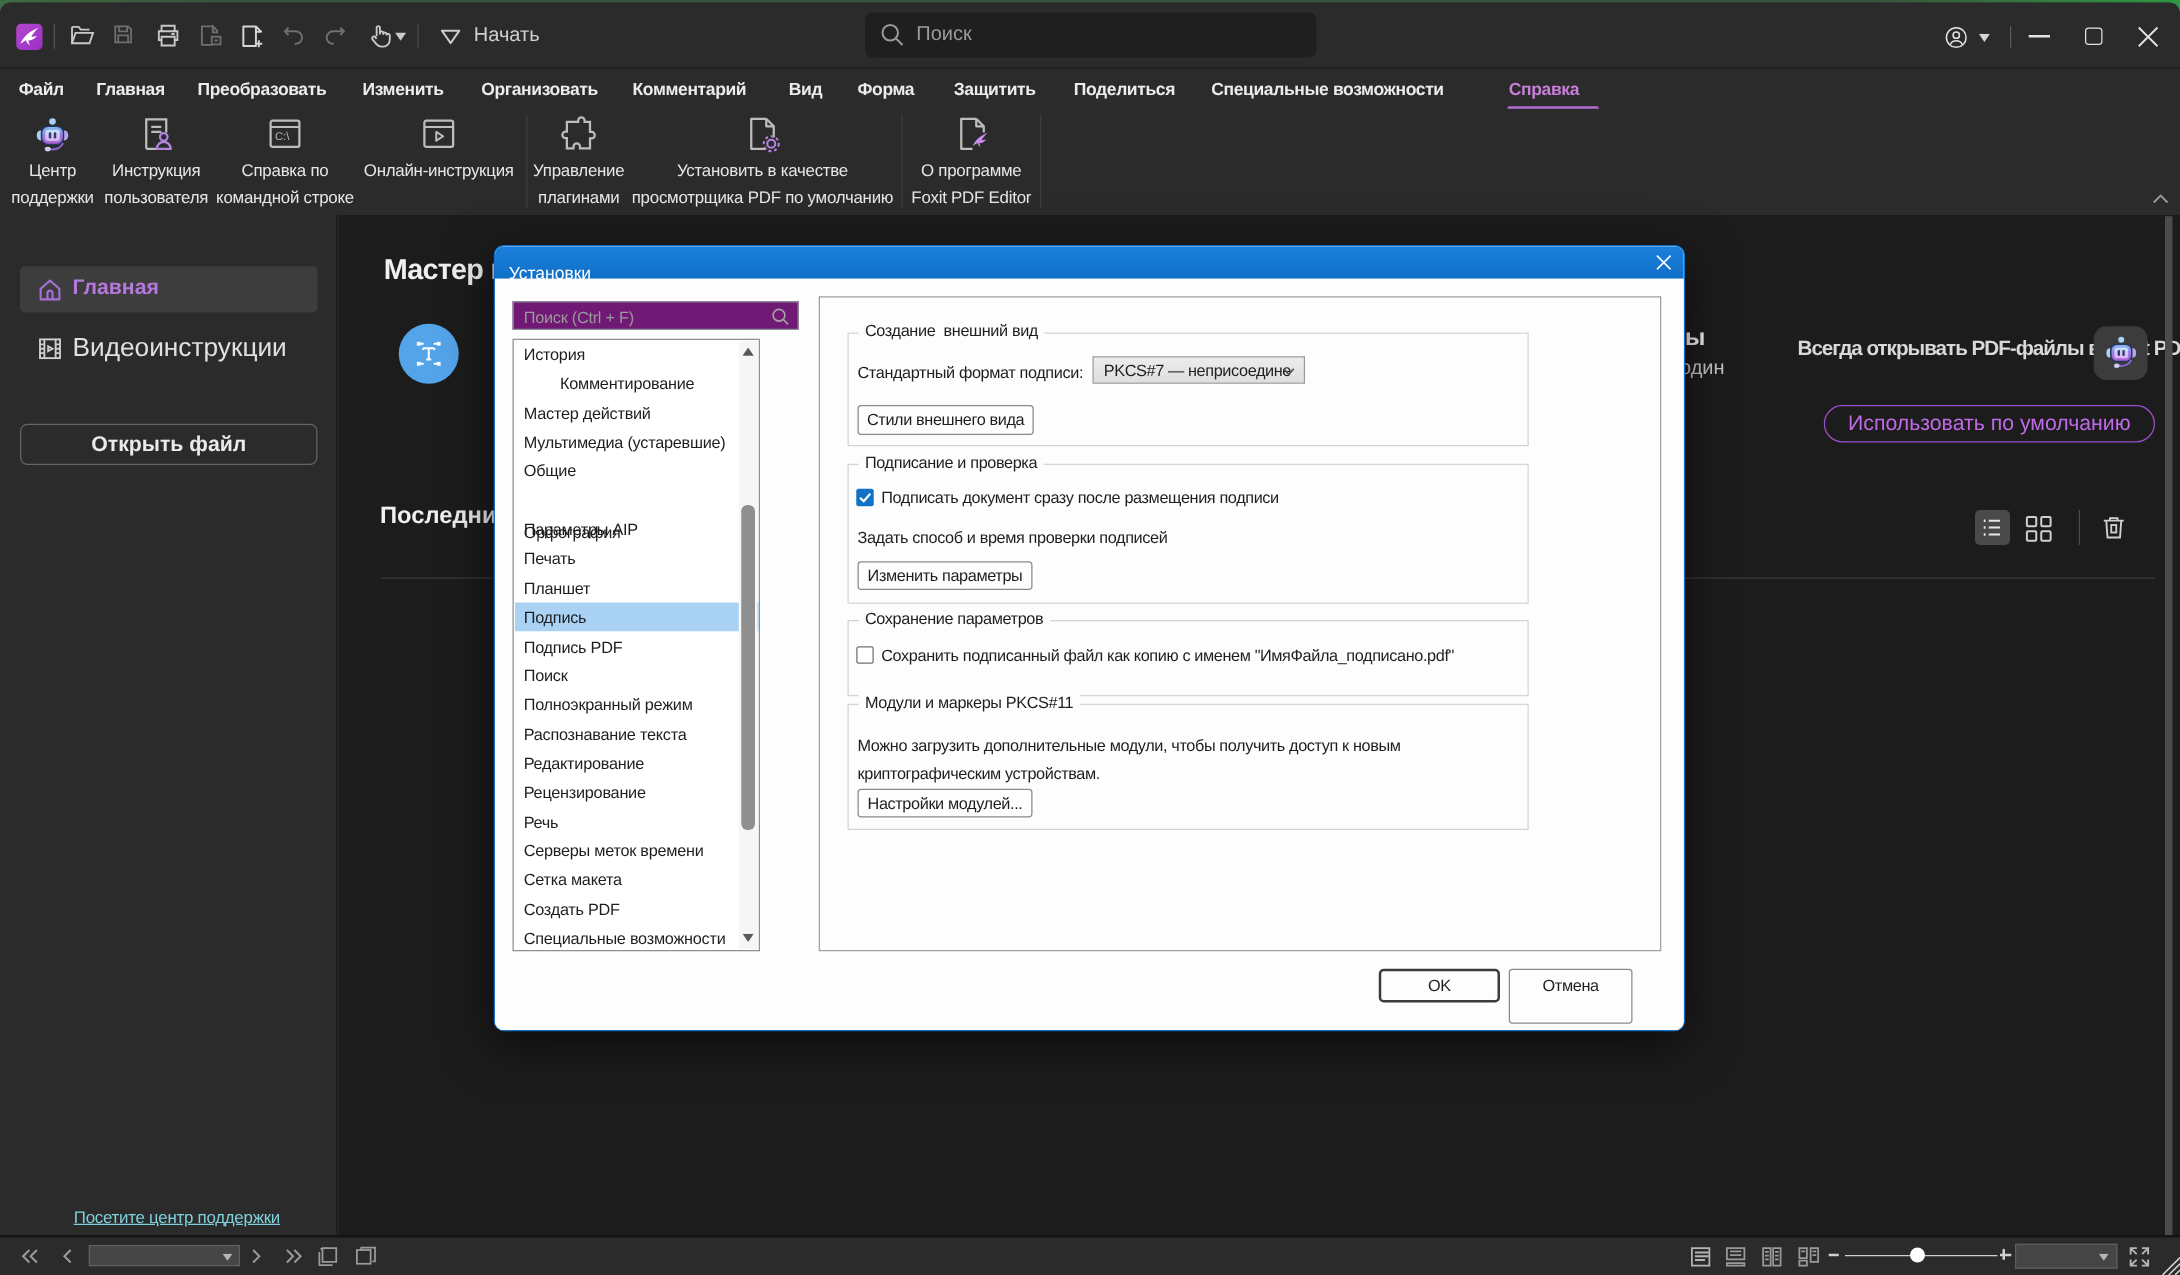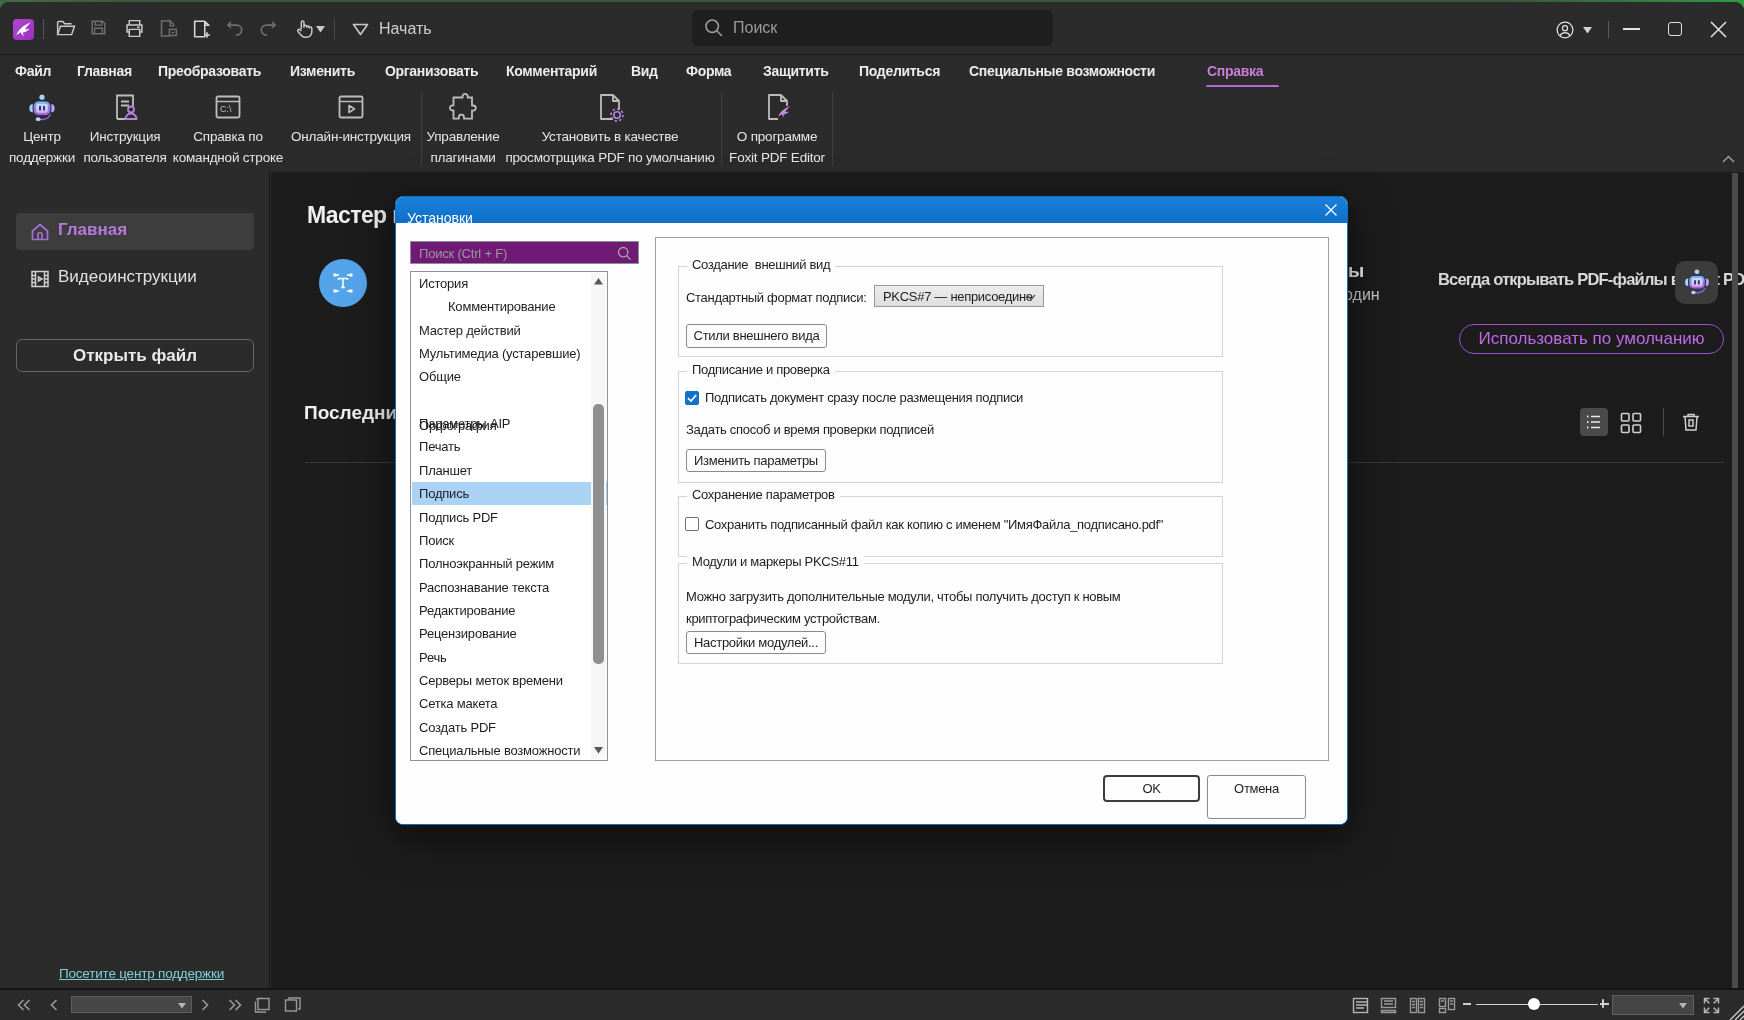--- a/index.html
+++ b/index.html
@@ -224,21 +224,21 @@
  <div id="navsel"></div>
  <svg class="abs" style="left:30px;top:50px" width="20" height="20" viewBox="0 0 20 20" fill="none" stroke="#a66fd4" stroke-width="1.7">
         <path d="M2.5 9 L10 2.5 L17.5 9 V17.5 H2.5 Z" stroke-linejoin="round"></path>
         <path d="M8 17.5 v-5 a2 2 0 0 1 4 0 v5"></path>
       </svg>
  <div class="abs" style="left:58px;top:48px;font-size:17px;font-weight:bold;color:#b678dc">Главная</div>
  <svg class="abs" style="left:30px;top:97px" width="20" height="20" viewBox="0 0 20 20" fill="none" stroke="#cfcfcf" stroke-width="1.5">
         <rect x="2" y="2.5" width="16" height="15"></rect>
         <path d="M5.5 2.5 v15 M14.5 2.5 v15 M2 6.5 h3.5 M2 10 h3.5 M2 13.5 h3.5 M14.5 6.5 H18 M14.5 10 H18 M14.5 13.5 H18 M8.5 8 l3.5 2 -3.5 2 Z"></path>
       </svg>
- <div class="abs" style="left:58px;top:95px;font-size:17px;color:#e0e0e0">Видеоинструкции</div>
+ <div class="abs" style="left:58px;top:95px;font-size:21px;color:#e0e0e0">Видеоинструкции</div>
  <div id="openbtn">Открыть файл</div>
  <div id="suplink">Посетите центр поддержки</div>
 </div>
 
 <div id="content">
  <div class="abs" style="left:36px;top:30px;font-size:23px;letter-spacing:-0.6px;font-weight:bold;color:#f0f0f0">Мастер инструментов</div>
  <div class="abs" style="left:48px;top:87px;width:48px;height:48px;border-radius:50%;background:#54a4ea">
   <svg class="abs" style="left:11px;top:11px" width="26" height="26" viewBox="0 0 26 26" fill="none" stroke="#fff" stroke-width="1.6">
    <path d="M5 5 h4 M5 21 h4 M17 5 h4 M17 21 h4"></path>
    <rect x="3.5" y="3.5" width="3" height="3" fill="#fff" stroke="none"></rect>

